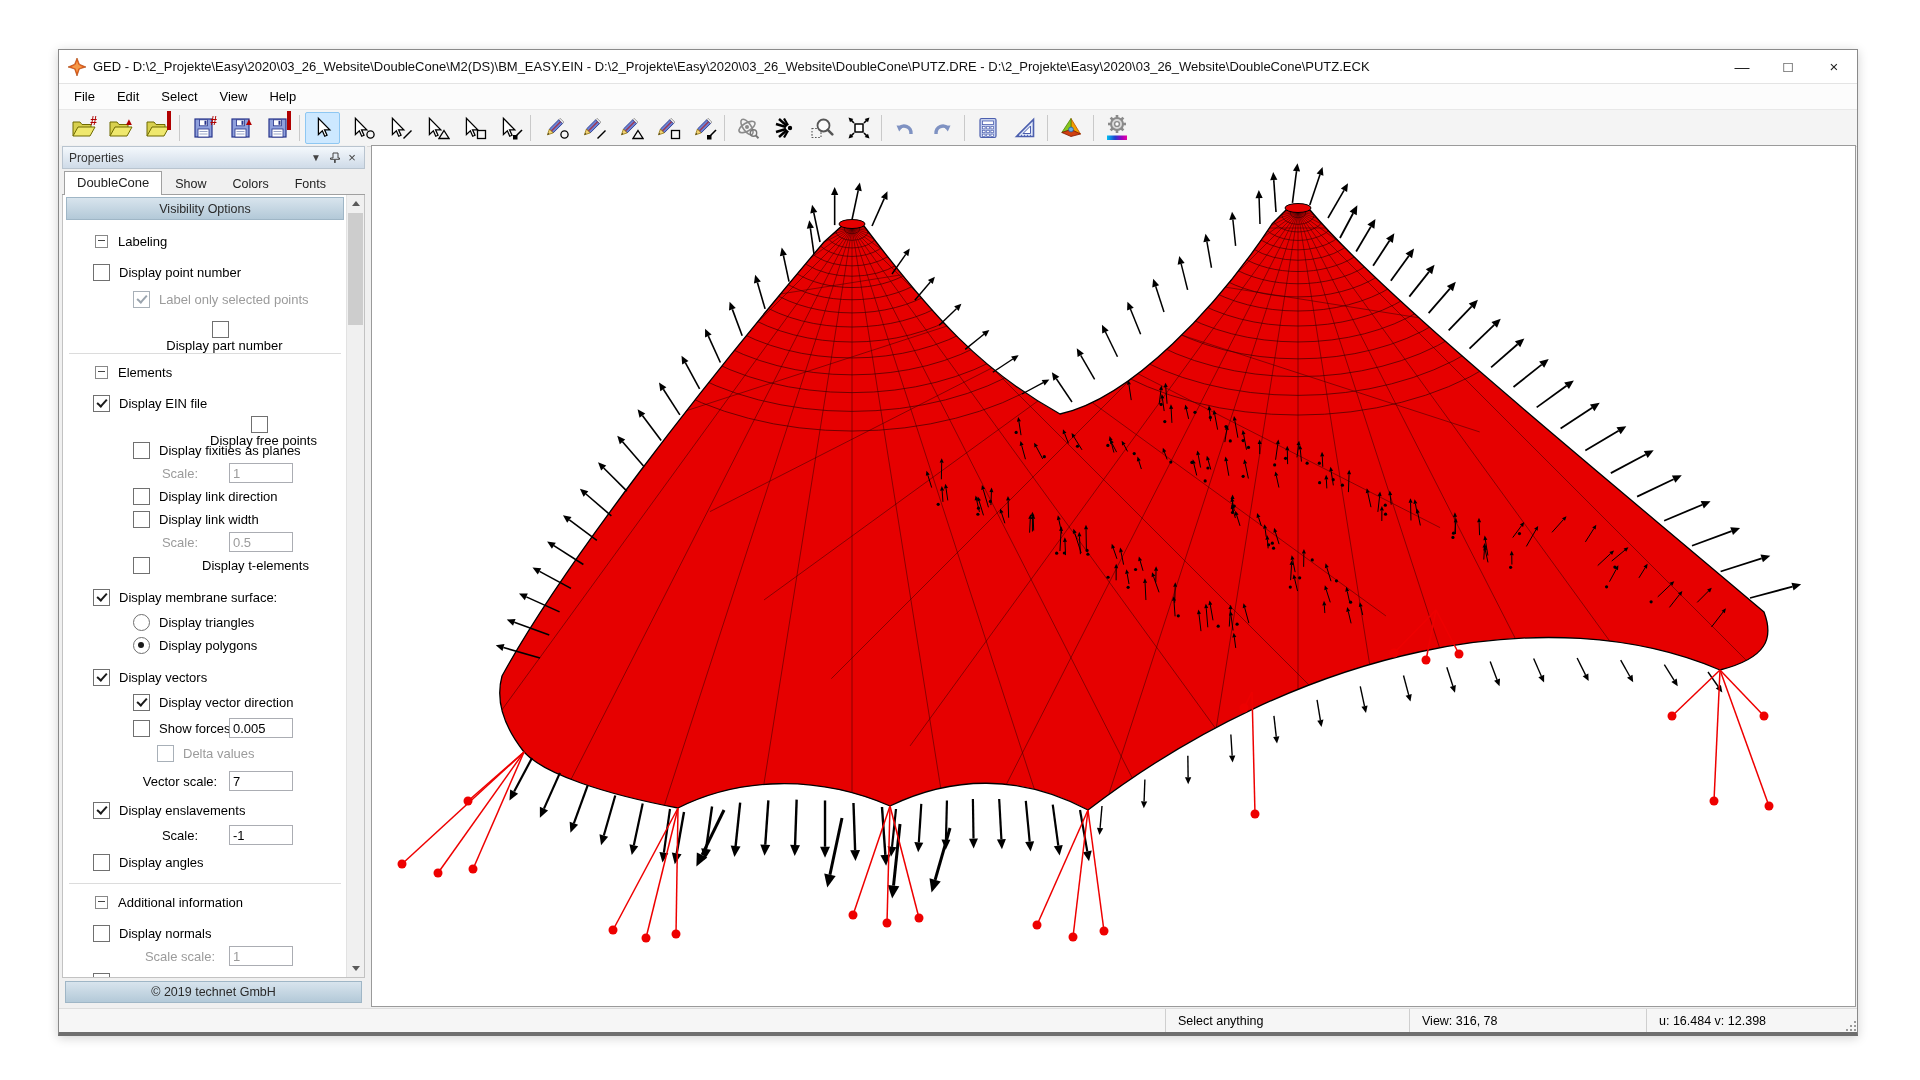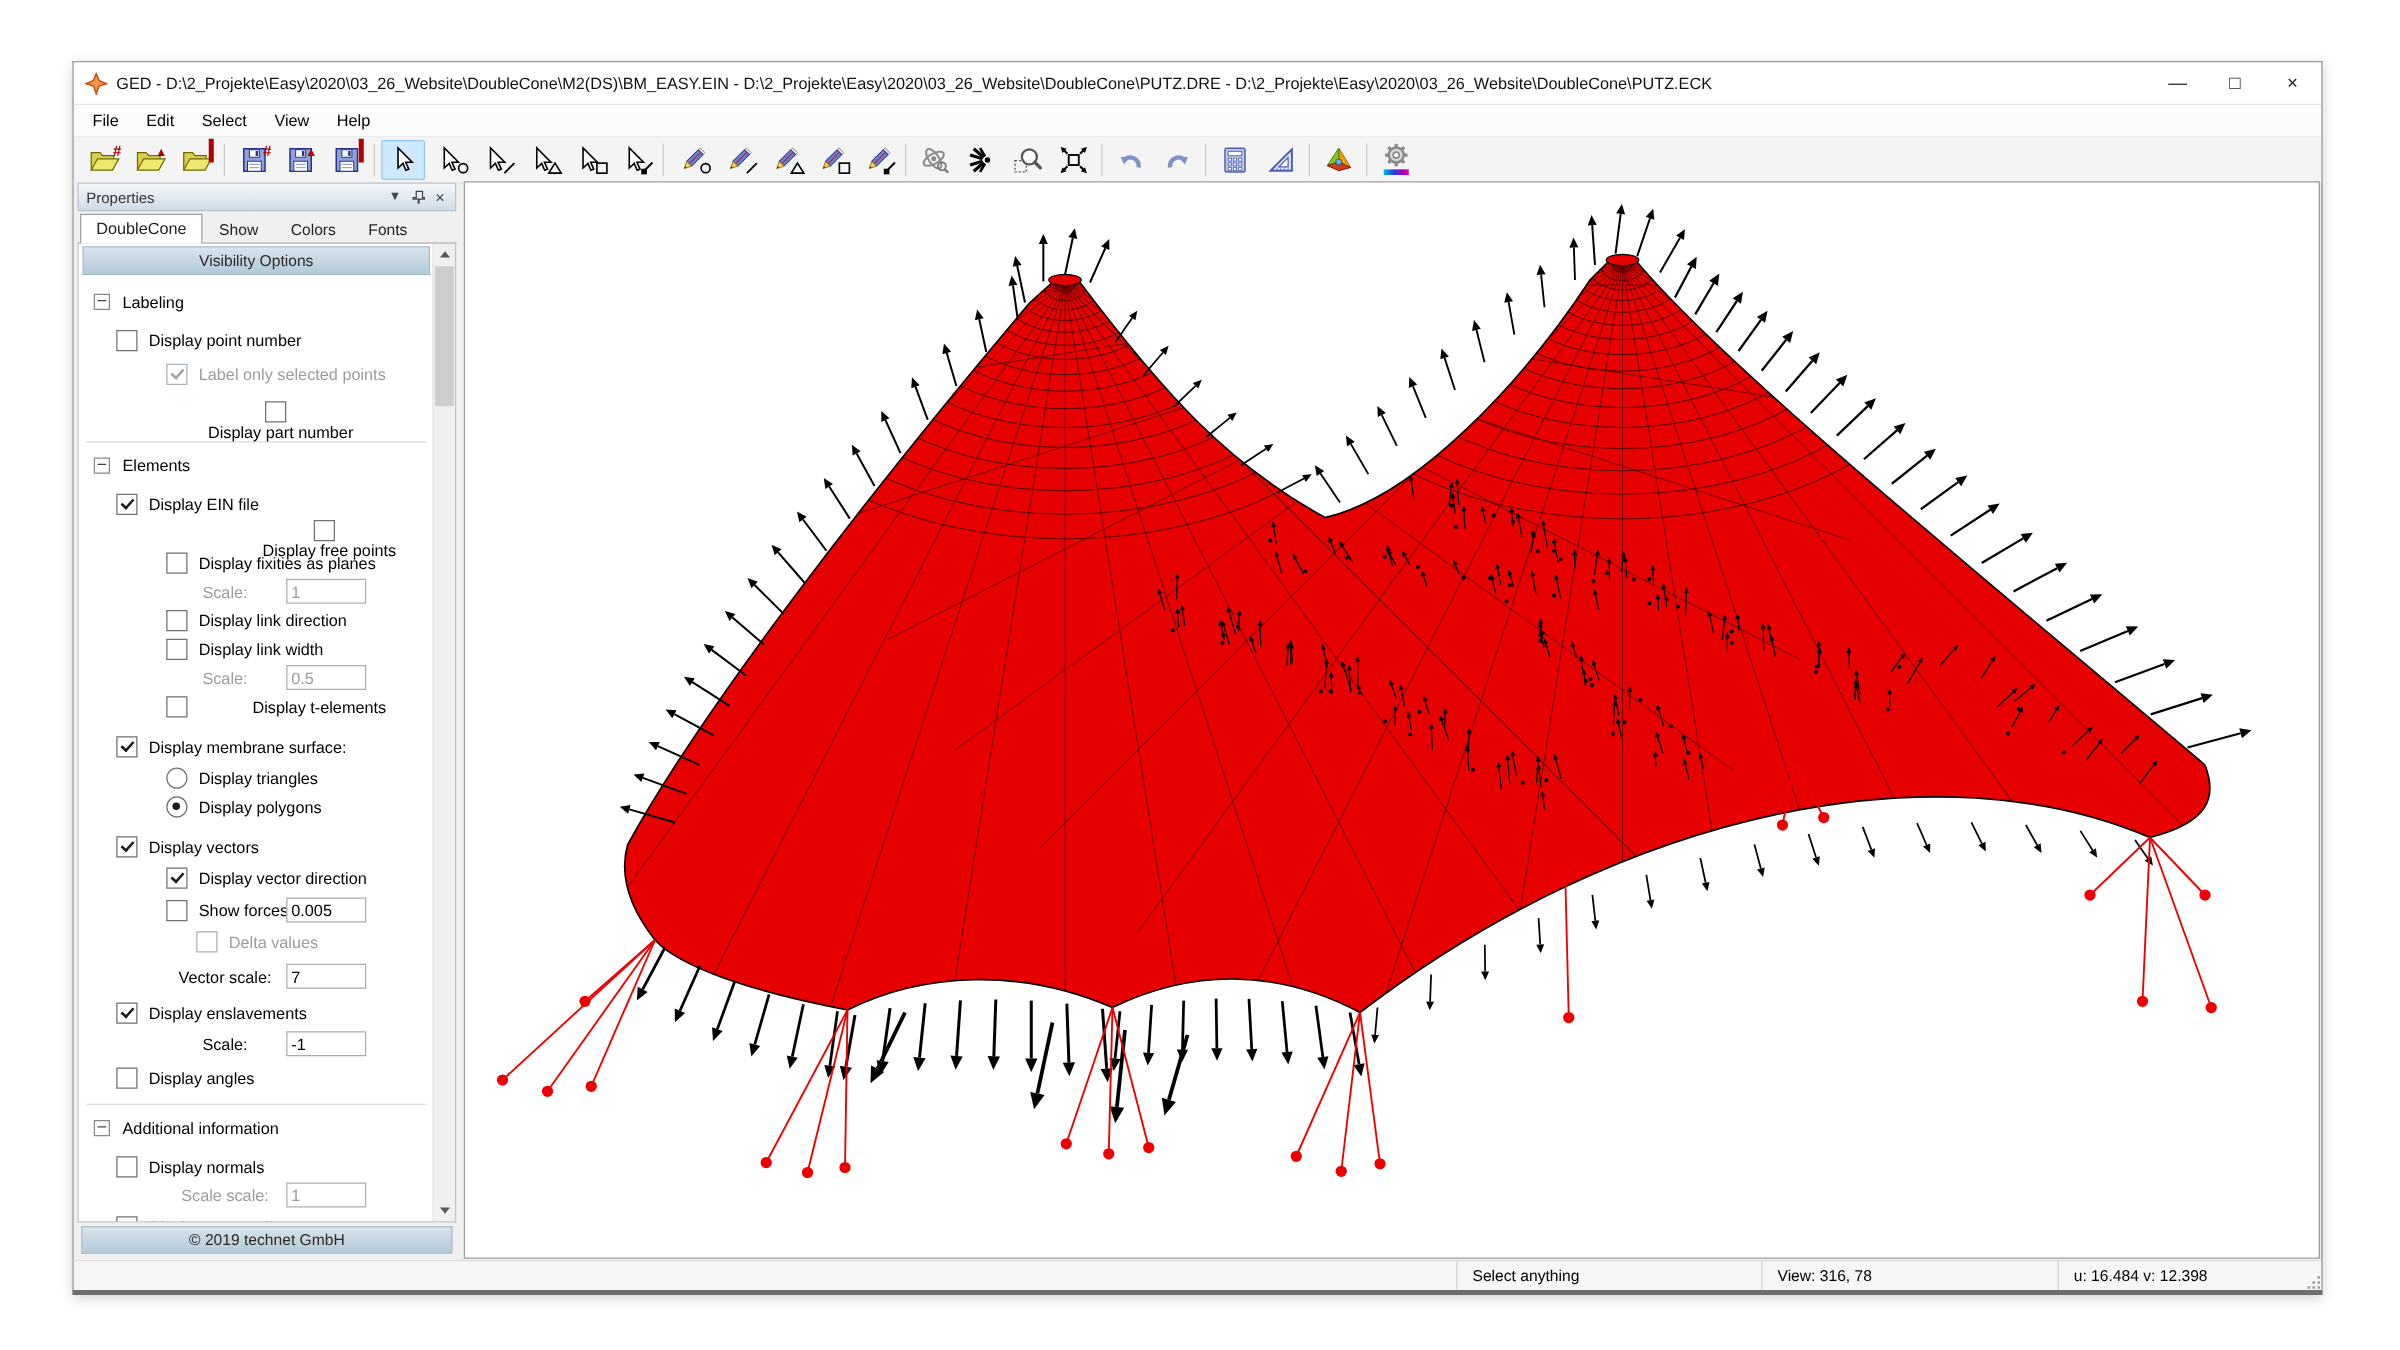--- a/index.html
+++ b/index.html
@@ -40,21 +40,21 @@
   .ptb{width:16px;height:16px;display:flex;align-items:center;justify-content:center;color:#444;
     font-size:10px;margin-left:2px;}
   .tabs{display:flex;align-items:flex-end;height:25px;padding-left:2px;border-bottom:1px solid #a0a0a0;}
   .tab{padding:3px 12px 3px 12px;font-size:12.5px;color:#222;border:1px solid transparent;border-bottom:none;}
   .tab.active{background:#ffffff;border-color:#a0a0a0;position:relative;top:1px;padding-bottom:5px;font-size:13px;}
   .panel-body{flex:1;background:#ffffff;border:1px solid #c2c2c2;border-top:none;position:relative;overflow:hidden;}
   .panel-content{position:absolute;left:0;top:0;right:17px;bottom:0;overflow:hidden;}
   .vo-header{height:21px;margin:2px 3px 0 3px;background:linear-gradient(#d8e4ed,#b3c9d8);
     border:1px solid #9fb6c6;display:flex;align-items:center;justify-content:center;
     font-size:12.5px;color:#2a2a2a;}
-  .prow{position:relative;height:23px;display:flex;align-items:center;}
+  .prow{position:relative;height:23px;display:flex;align-items:center;padding-left:20px;}
   .psec{margin-left:12px;display:flex;align-items:center;gap:10px;font-size:13px;}
   .minusbox{width:11px;height:11px;border:1px solid #888;background:#fff;position:relative;flex:0 0 auto;}
   .minusbox::after{content:"";position:absolute;left:2px;right:2px;top:4px;height:1px;background:#444;}
   .pdivider{height:1px;background:#dcdcdc;margin:0 6px 0 6px;}
   .cbx{width:15px;height:15px;border:1px solid #707070;background:#fff;position:relative;flex:0 0 auto;}
   .cbx.checked::after{content:"";position:absolute;left:2.5px;top:3px;width:8px;height:4px;
     border-left:2px solid #1a1a1a;border-bottom:2px solid #1a1a1a;transform:rotate(-48deg);}
   .cbx.disabled{border-color:#a8b0b8;}
   .cbx.disabled::after{border-color:#9aa4ae;}
   .rad{width:15px;height:15px;border:1px solid #707070;border-radius:50%;background:#fff;position:relative;flex:0 0 auto;}

